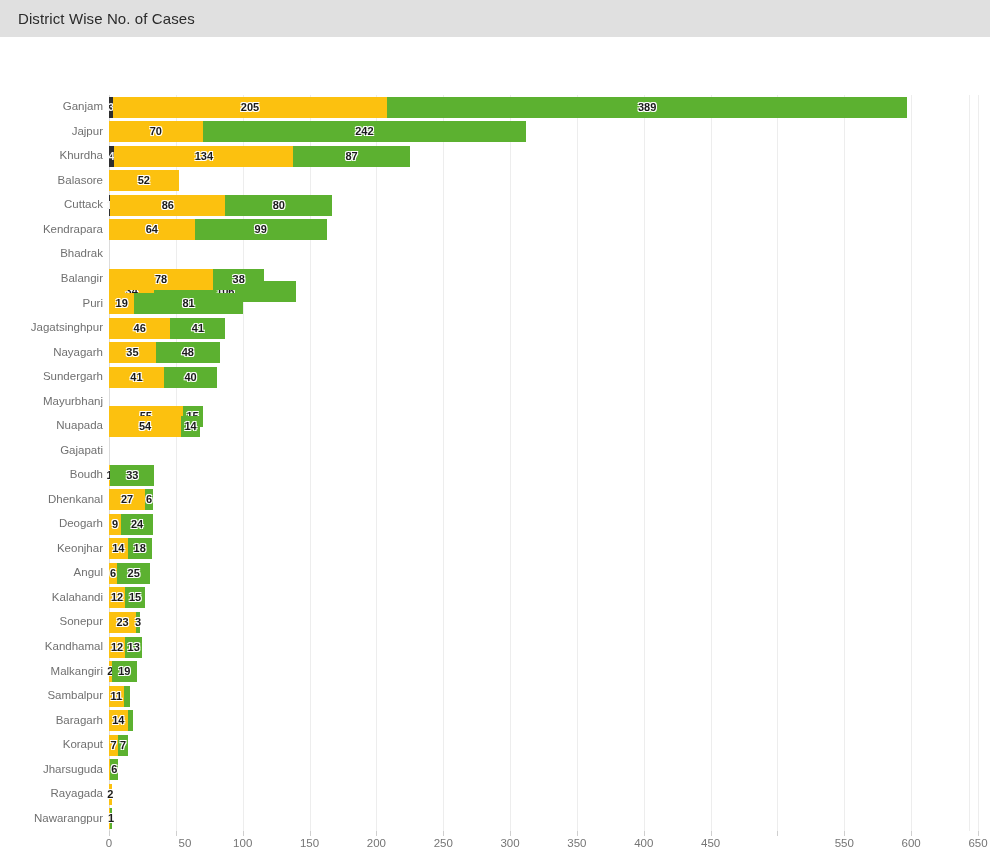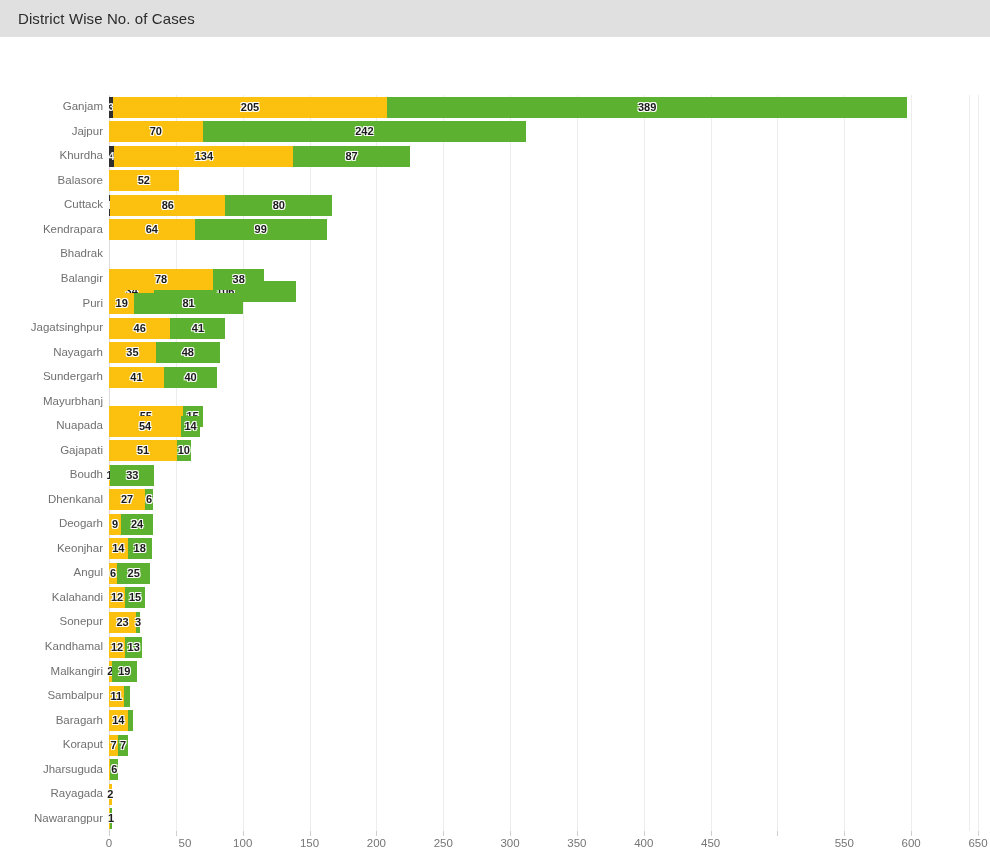--- a/index.html
+++ b/index.html
@@ -339,28 +339,20 @@
             </div>
           </div>
           <div class="row" title="Nuapada" style="top: 320.7px; height: 21px;">
             <div class="seg seg-active" style="width: 72.1938px;">
               <span class="seg-label">54</span>
             </div>
             <div class="seg seg-recovered" style="width: 18.7169px;">
               <span class="seg-label">14</span>
             </div>
           </div>
-          <div class="row" title="Gajapati" style="top: 345.233px; height: 21px;">
-            <div class="seg seg-active" style="width: 68.1831px;">
-              <span class="seg-label">51</span>
-            </div>
-            <div class="seg seg-recovered" style="width: 13.3692px;">
-              <span class="seg-label">10</span>
-            </div>
-          </div>
           <div class="row" title="Boudh" style="top: 369.767px; height: 21px;">
             <div class="seg seg-active" style="width: 1.33692px;">
               <span class="seg-label">1</span>
             </div>
             <div class="seg seg-recovered" style="width: 44.1185px;">
               <span class="seg-label">33</span>
             </div>
           </div>
           <div class="row" title="Dhenkanal" style="top: 394.3px; height: 21px;">
             <div class="seg seg-active" style="width: 36.0969px;">

